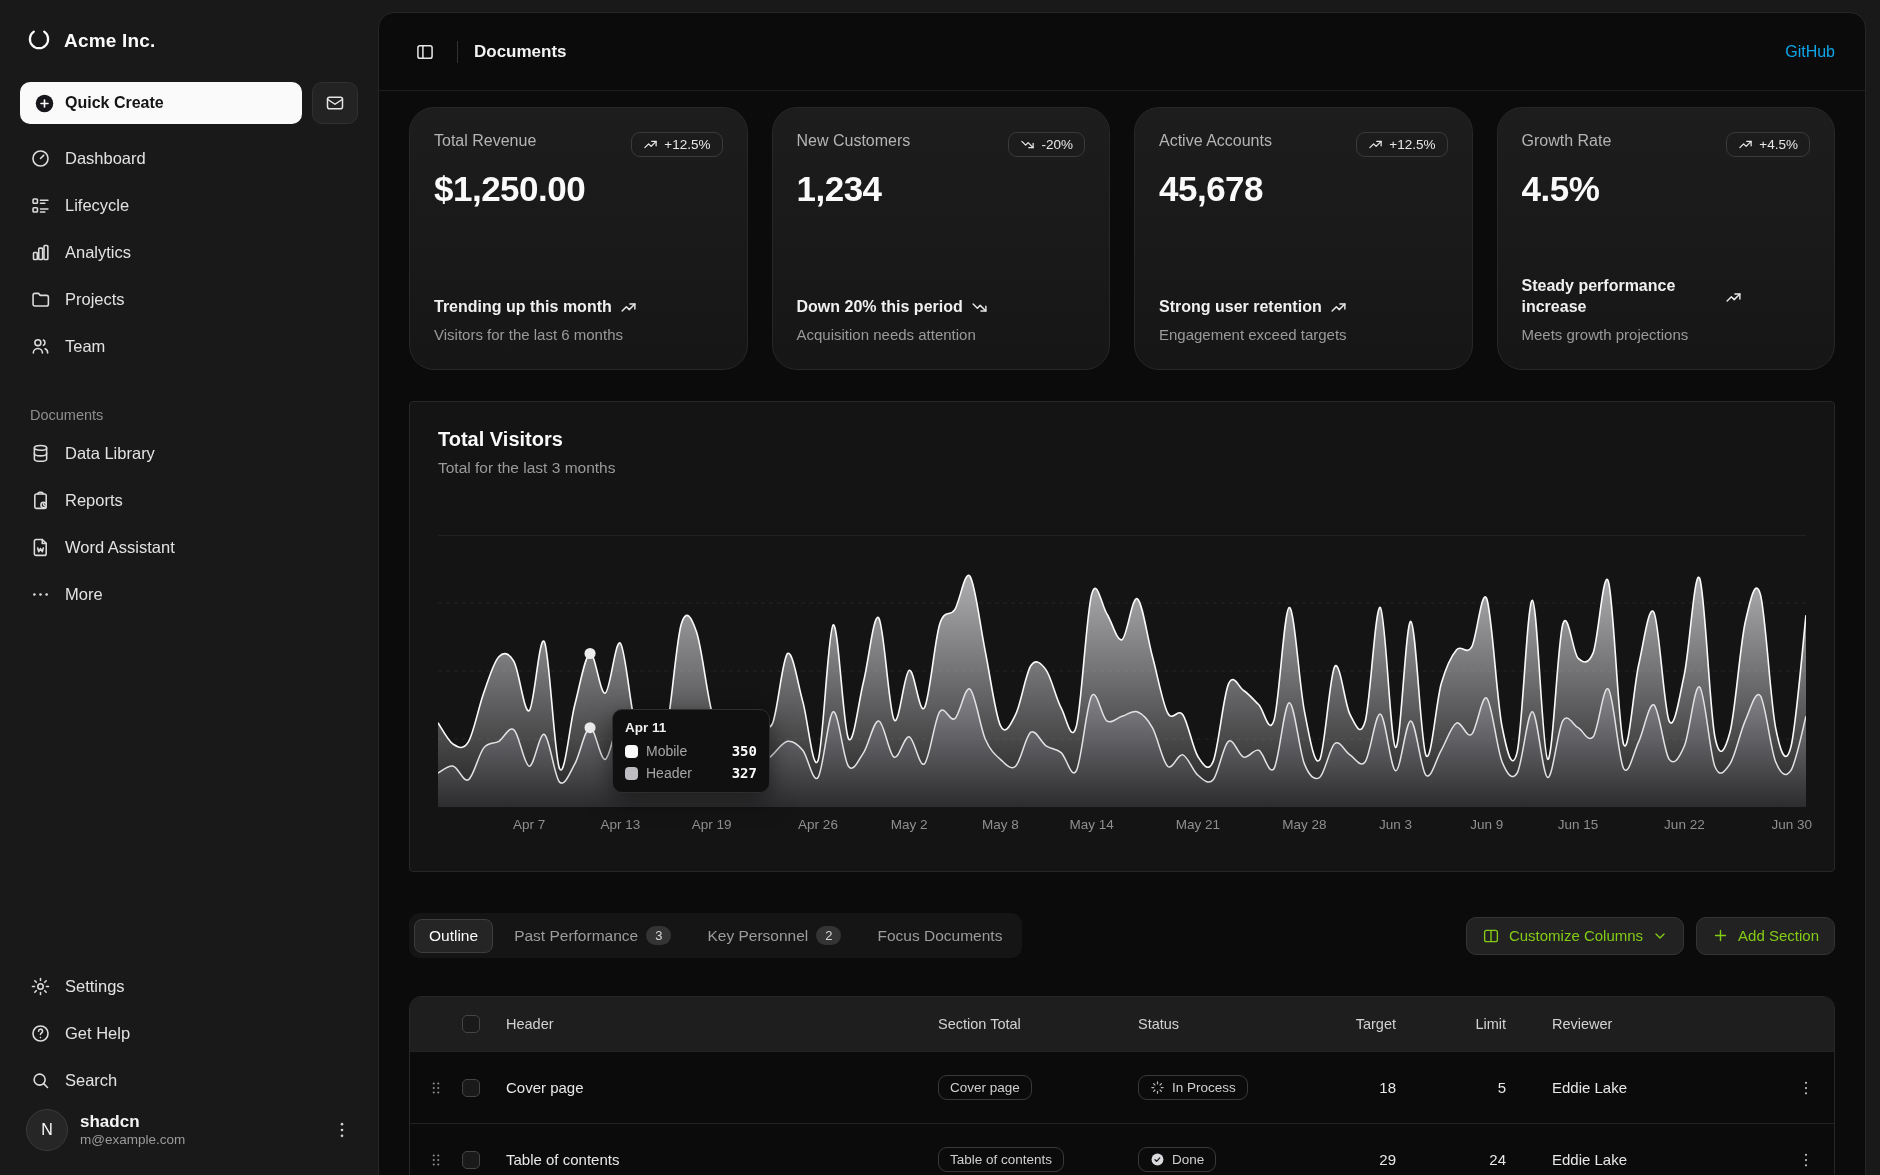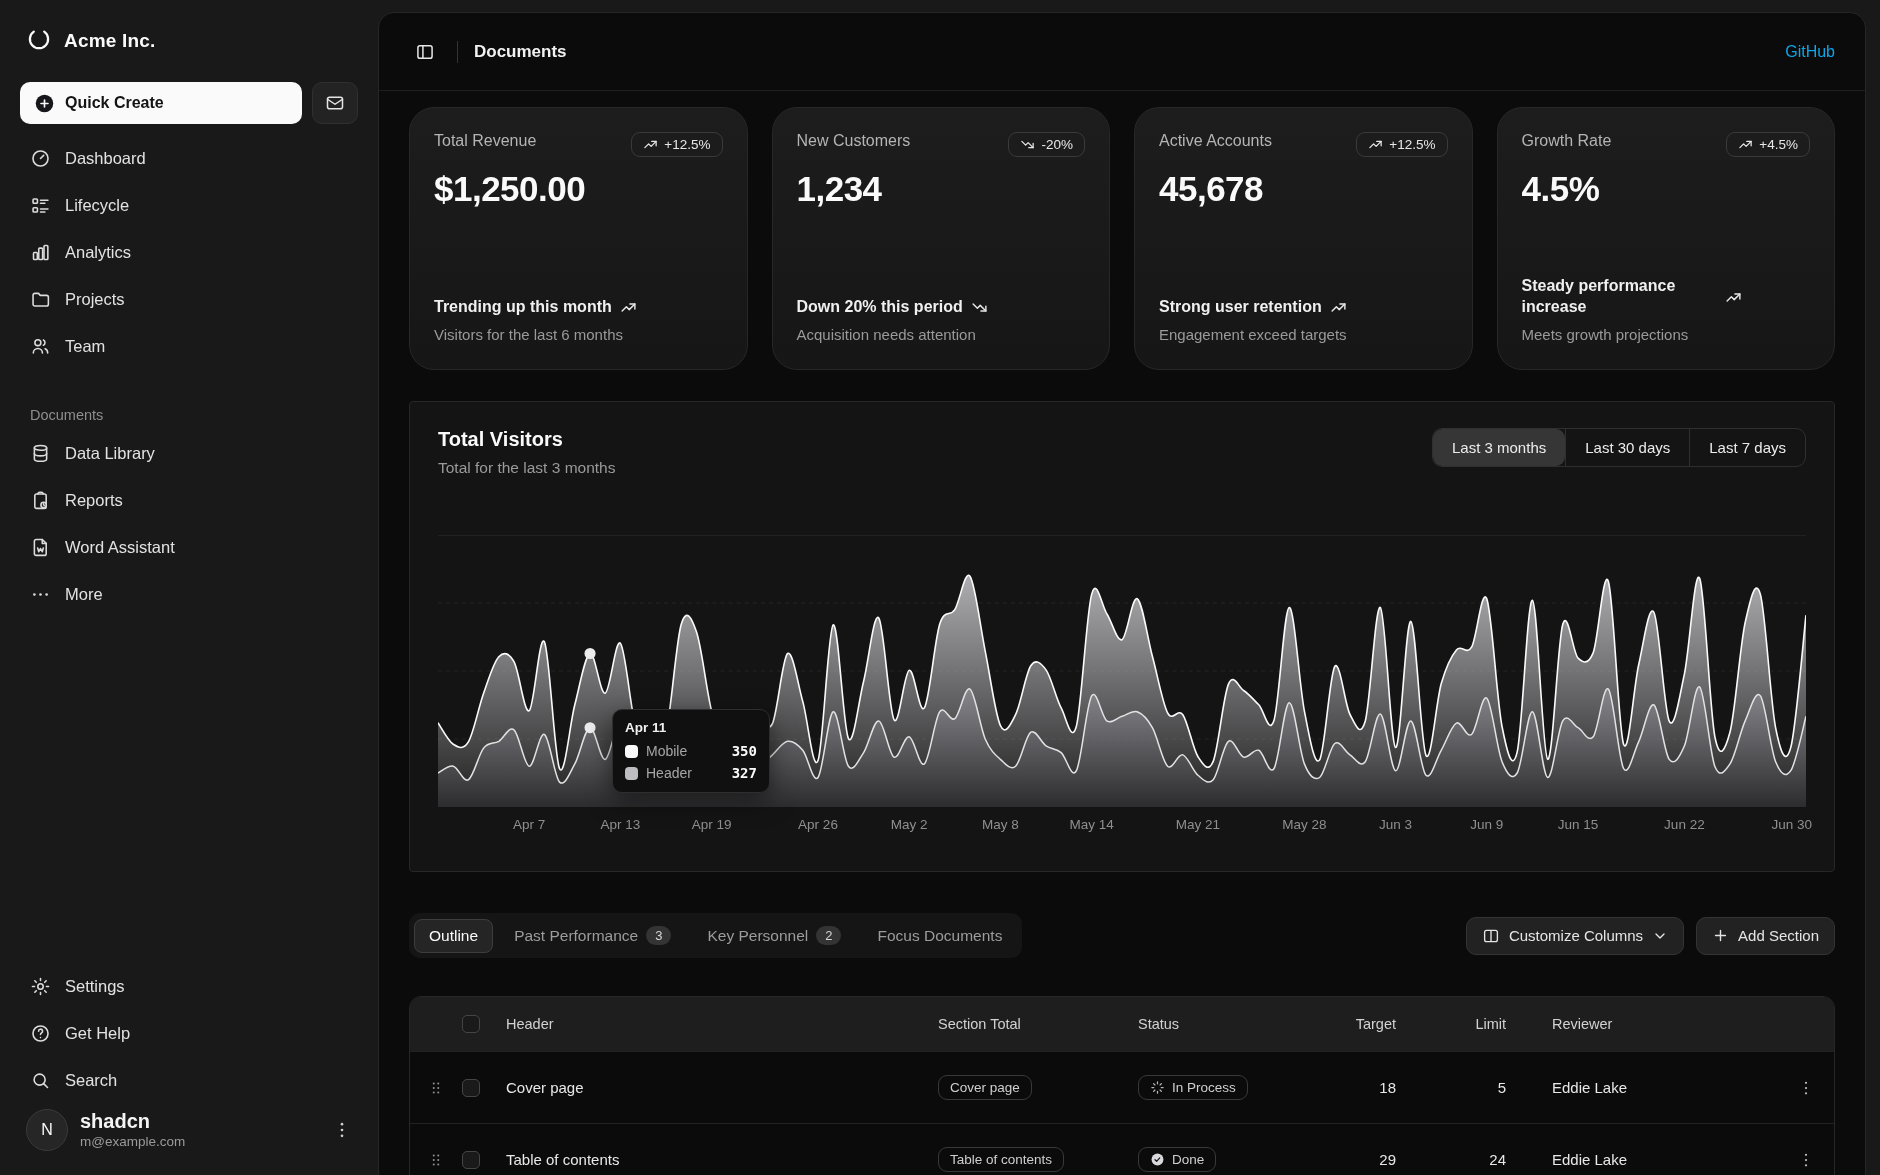--- a/index.html
+++ b/index.html
@@ -21,21 +21,21 @@
   nav.group { display:flex; flex-direction:column; gap:6px; margin-top:14px; }
   .nav-item { display:flex; align-items:center; gap:13px; height:41px; padding:0 12px; border-radius:10px;
     color:#e2e2e2; font-size:16.5px; cursor:pointer; }
   .nav-item .nicon { display:flex; width:22px; color:#dcdcdc; }
   .section-label { margin:40px 12px 10px 12px; font-size:14.5px; color:#8e8e8e; }
   .spacer { flex:1; }
   .user-row { display:flex; align-items:center; gap:12px; padding:8px 8px; border-radius:12px; cursor:pointer; }
   .avatar { width:42px; height:42px; border-radius:50%; background:#262626; border:1px solid #3a3a3a;
     display:flex; align-items:center; justify-content:center; font-size:16px; color:#fafafa; font-weight:500; }
   .user-meta { flex:1; line-height:1.25; }
-  .user-name { font-size:20px; font-weight:700; color:#f4f4f4; }
+  .user-name { font-size:17px; font-weight:700; color:#f4f4f4; }
   .user-email { font-size:13.5px; color:#9a9a9a; }
   .dots-btn { background:none; border:none; color:#cfcfcf; cursor:pointer; display:flex; }
 
   
   .main { flex:1; padding:12px 14px 0 0; }
   .panel { background:#0b0b0b; border:1px solid #262626; border-radius:16px; min-height:1500px; overflow:hidden; }
   .topbar { height:78px; display:flex; align-items:center; gap:16px; padding:0 30px;
     border-bottom:1px solid rgba(255,255,255,.08); }
   .icon-btn { background:none; border:none; color:#e8e8e8; cursor:pointer; display:flex; padding:6px; border-radius:8px; }
   .vdiv { width:1px; height:22px; background:#333; }
@@ -84,21 +84,21 @@
 
   
   .toolbar { margin-top:41px; display:flex; align-items:center; justify-content:space-between; }
   .tabs { display:flex; align-items:center; gap:6px; background:rgba(255,255,255,.045); border-radius:11px; padding:5px; }
   .tab { display:flex; align-items:center; gap:8px; border:1px solid transparent; background:none; border-radius:8px;
     padding:7px 14px; font-size:15.5px; color:#9c9c9c; cursor:pointer; font-family:inherit; }
   .tab.active { background:#252525; border-color:#3d3d3d; color:#fafafa; font-weight:500; }
   .tab-count { background:#343434; color:#d6d6d6; border-radius:999px; font-size:13px; padding:2px 9px; }
   .actions { display:flex; gap:12px; }
   .act-btn { display:flex; align-items:center; gap:9px; background:#222222; border:1px solid #343434; border-radius:10px;
-    padding:9px 15px; color:#e5e5e5; font-size:15px; font-weight:500; cursor:pointer; font-family:inherit; }
+    padding:9px 15px; color:#84cc16; font-size:15px; font-weight:500; cursor:pointer; font-family:inherit; }
 
   
   .table { margin-top:38px; border:1px solid #272727; border-radius:12px; overflow:hidden; }
   .trow { display:grid; grid-template-columns:52px 44px 1fr 200px 190px 90px 110px 250px 56px; align-items:center; }
   .thead { background:#1e1e1e; height:54px; font-size:14.5px; color:#d2d2d2; }
   .tbody-row { height:72px; border-top:1px solid #222; font-size:15px; color:#e8e8e8; }
   .cell-right { text-align:right; padding-right:22px; }
   .cell-rev { padding-left:24px; }
   .checkbox { width:18px; height:18px; border:1px solid #454545; border-radius:5px; background:#1a1a1a; cursor:pointer; }
   .chk-cell { display:flex; }
@@ -414,25 +414,20 @@
               <div class="stat-f2">Meets growth projections</div>
             </div>
           </div>
         </div>
 
         <div class="chart-card">
           <div class="chart-head">
             <div>
               <div class="chart-title">Total Visitors</div>
               <div class="chart-sub">Total for the last 3 months</div>
-            </div>
-            <div class="range-group">
-              <button class="range-btn active">Last 3 months</button>
-              <button class="range-btn">Last 30 days</button>
-              <button class="range-btn">Last 7 days</button>
             </div>
           </div>
 
           <div class="chart-wrap">
             <svg class="plot" id="chartSvg" viewBox="0 0 1356 272" preserveAspectRatio="none">
                 <defs>
       <linearGradient id="gTot" x1="0" y1="0" x2="0" y2="1">
         <stop offset="0%" stop-color="#c9c9cd" stop-opacity="0.85"></stop>
         <stop offset="100%" stop-color="#c9c9cd" stop-opacity="0.06"></stop>
       </linearGradient>

